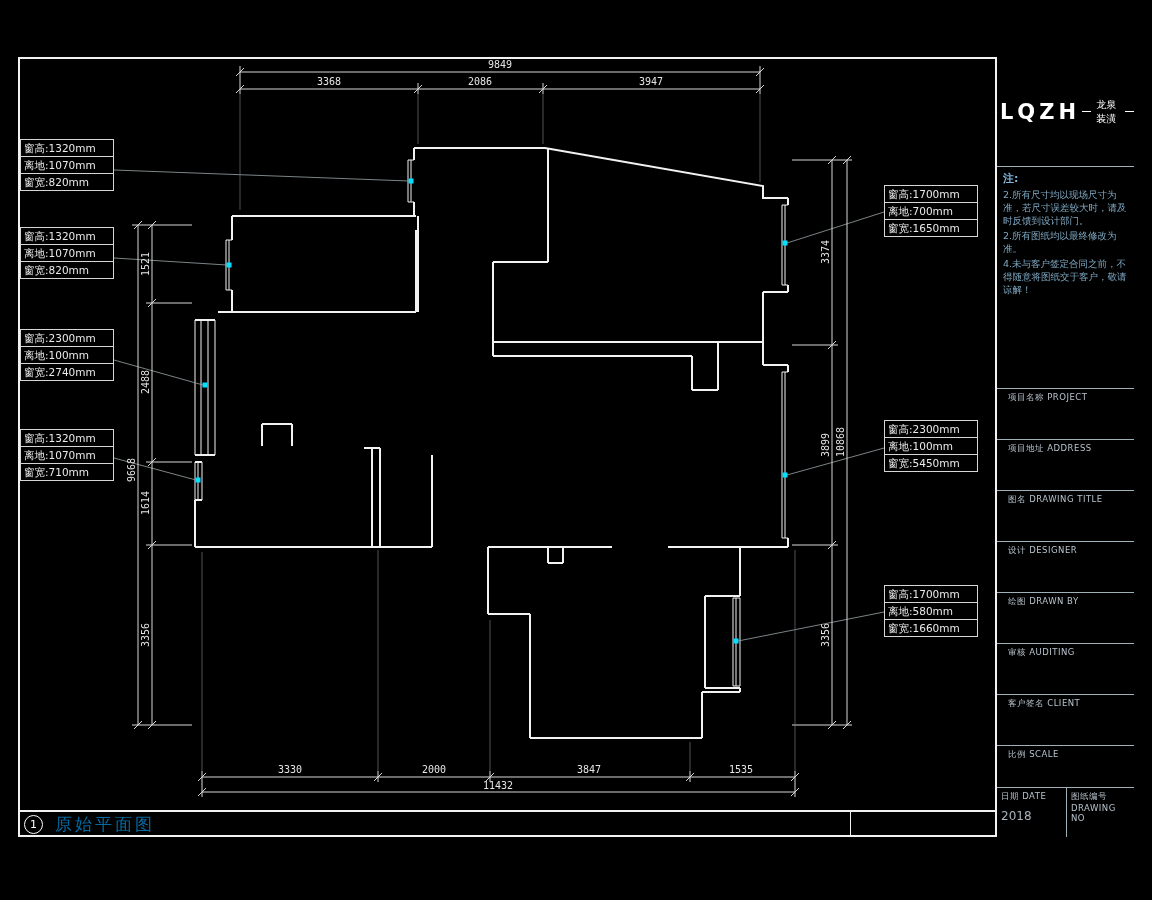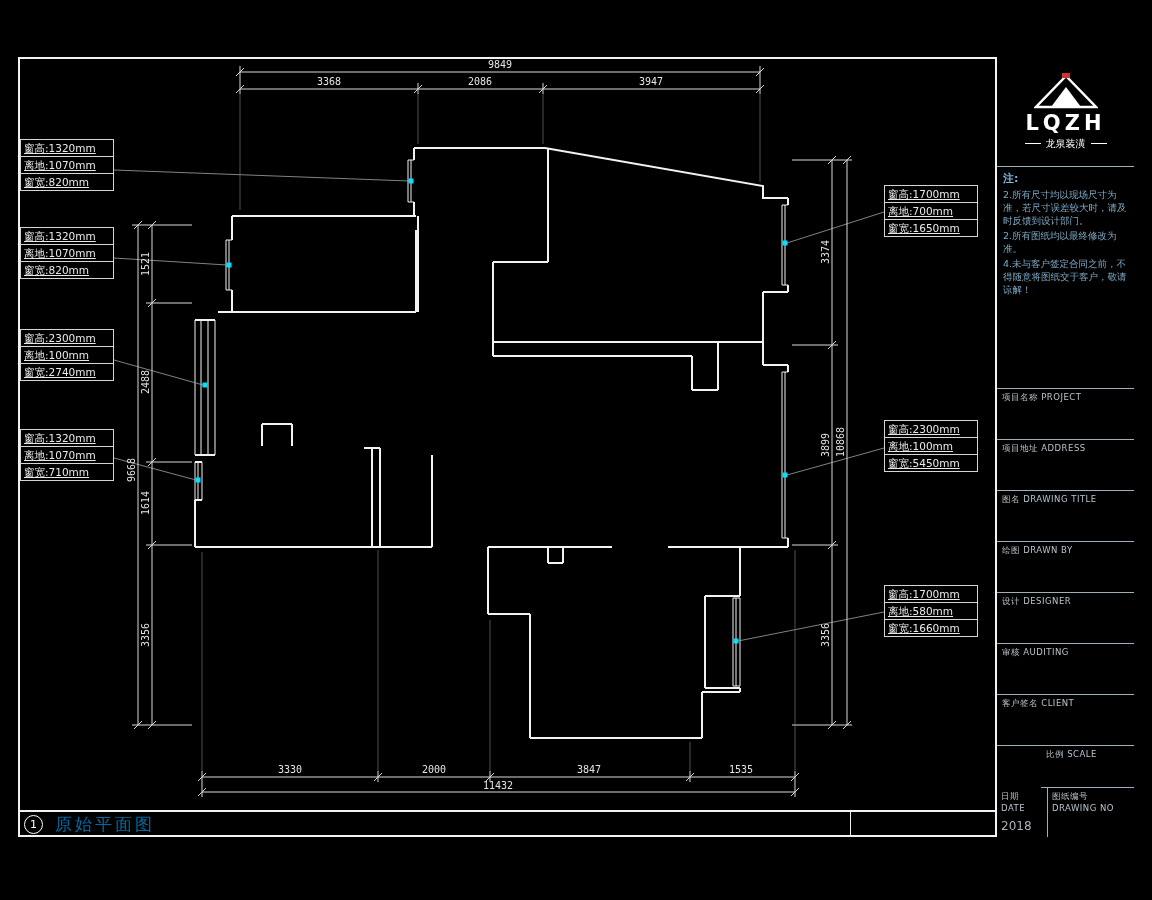--- a/index.html
+++ b/index.html
@@ -7,43 +7,43 @@
     width:1152px;height:900px;background:#000;position:relative;overflow:hidden;
     font-family:"DejaVu Sans", sans-serif;color:#e8e8e8;
   }
   
   .frame{position:absolute;left:18px;top:57px;width:1116px;height:780px;
     border:2px solid #f2f2f2;box-sizing:border-box;}
   
   svg.plan{position:absolute;left:0;top:0;}
   svg text{font-family:"DejaVu Sans Mono", monospace;font-size:10px;fill:#e5e5e5;text-anchor:middle;}
   
-  .win-label{position:absolute;width:78px;text-decoration:underline;}
+  .win-label{position:absolute;width:78px;}
   .win-label .row{
     box-sizing:border-box;width:94px;border:1px solid #d6d6d6;background:#000;
     color:#eaeaea;font-size:10.5px;line-height:16px;padding:0 3px;white-space:nowrap;
     margin-top:-1px;font-family:"DejaVu Sans", sans-serif;
   }
   
   .panel{position:absolute;left:995px;top:57px;width:139px;height:780px;
     border-left:2px solid #f2f2f2;box-sizing:border-box;background:#000;}
   .panel .sec{box-sizing:border-box;border-bottom:1px solid #9fb0b8;}
-  .logo-sec{height:110px;display:flex;flex-direction:column;align-items:center;justify-content:center;gap:2px;}
+  .logo-sec{height:110px;display:flex;flex-direction:row;align-items:center;justify-content:center;gap:2px;}
   .logo-text{font-size:21px;font-weight:bold;letter-spacing:4px;color:#fff;}
   .logo-company{font-size:10px;color:#fff;display:flex;align-items:center;gap:5px;}
   .logo-company::before,.logo-company::after{content:"";display:block;width:16px;height:1px;background:#fff;}
   .notes-sec{height:222px;padding:4px 6px;overflow:hidden;}
   .notes-head{font-size:11px;font-weight:bold;color:#7fb5d9;margin-bottom:2px;}
   .note-line{font-size:9.5px;line-height:13px;color:#7fa9c4;margin-bottom:2px;}
-  .field{height:51px;padding:3px 5px;box-sizing:border-box;}
-  .field.scale{height:42px;margin-left:44px;}
+  .field{height:51px;padding:3px 11px;box-sizing:border-box;}
+  .field.scale{height:42px;}
   .flabel{font-size:8.5px;color:#b7c3cc;letter-spacing:0.5px;}
   .bottom-row{height:49px;display:flex;}
   .cell{box-sizing:border-box;padding:3px 4px;}
-  .date-cell{width:51px;border-right:1px solid #9fb0b8;}
+  .date-cell{width:70px;border-right:1px solid #9fb0b8;}
   .no-cell{flex:1;}
   .date-val{font-size:12px;color:#aab4ba;margin-top:6px;}
   
   .titlebar{position:absolute;left:18px;top:810px;width:977px;height:27px;
     border-top:2px solid #f2f2f2;box-sizing:border-box;display:flex;align-items:center;}
   .circle-index{width:17px;height:17px;border:1.5px solid #fff;border-radius:50%;
     display:flex;align-items:center;justify-content:center;font-size:11px;color:#fff;
     margin-left:6px;flex:0 0 auto;}
   .sheet-title{font-size:17px;color:#0369a1;letter-spacing:3px;margin-left:12px;}
   .titlebar-divider{position:absolute;left:850px;top:812px;height:25px;width:0;
@@ -201,24 +201,24 @@
   <div class="sec field">
     <div class="flabel">项目名称 PROJECT</div>
   </div>
   <div class="sec field">
     <div class="flabel">项目地址 ADDRESS</div>
   </div>
   <div class="sec field">
     <div class="flabel">图名 DRAWING TITLE</div>
   </div>
   <div class="sec field">
+    <div class="flabel">设计 DESIGNER</div>
+  </div>
+  <div class="sec field">
     <div class="flabel">绘图 DRAWN BY</div>
-  </div>
-  <div class="sec field">
-    <div class="flabel">设计 DESIGNER</div>
   </div>
   <div class="sec field">
     <div class="flabel">审核 AUDITING</div>
   </div>
   <div class="sec field">
     <div class="flabel">客户签名 CLIENT</div>
   </div>
   <div class="sec field scale">
     <div class="flabel">比例 SCALE</div>
   </div>

